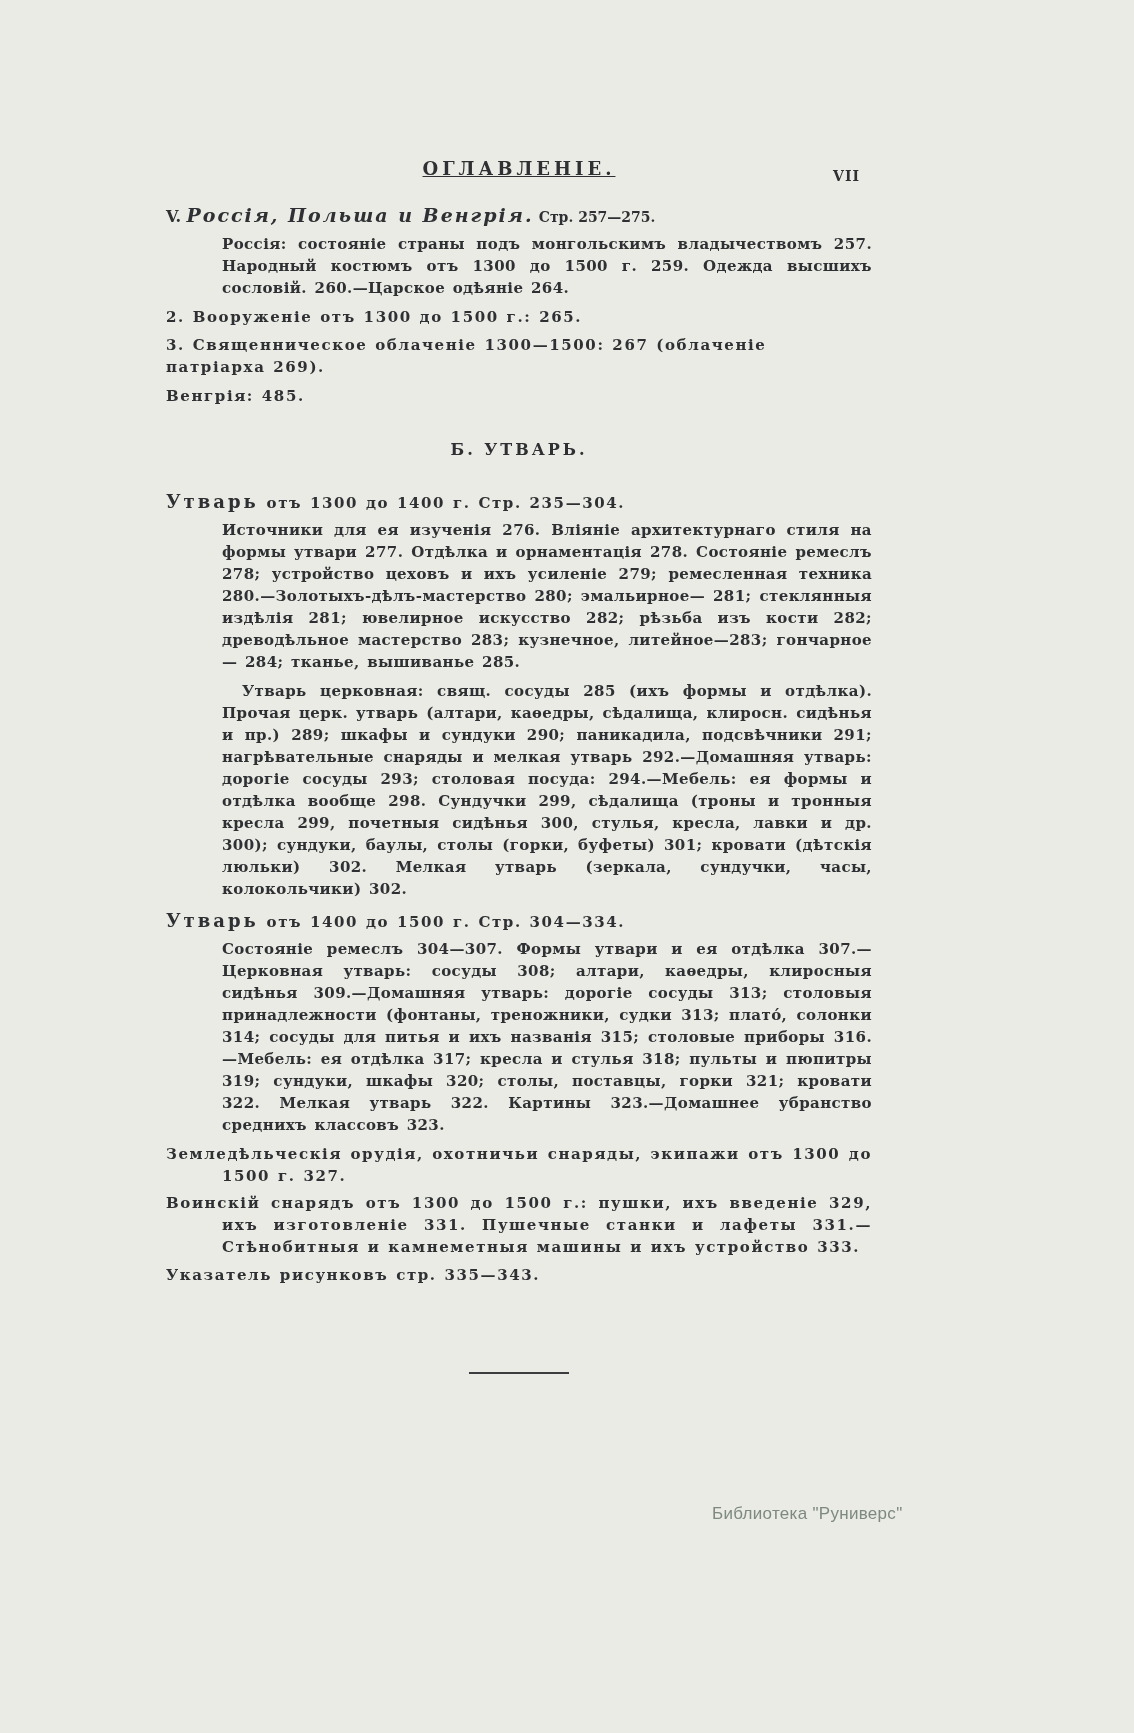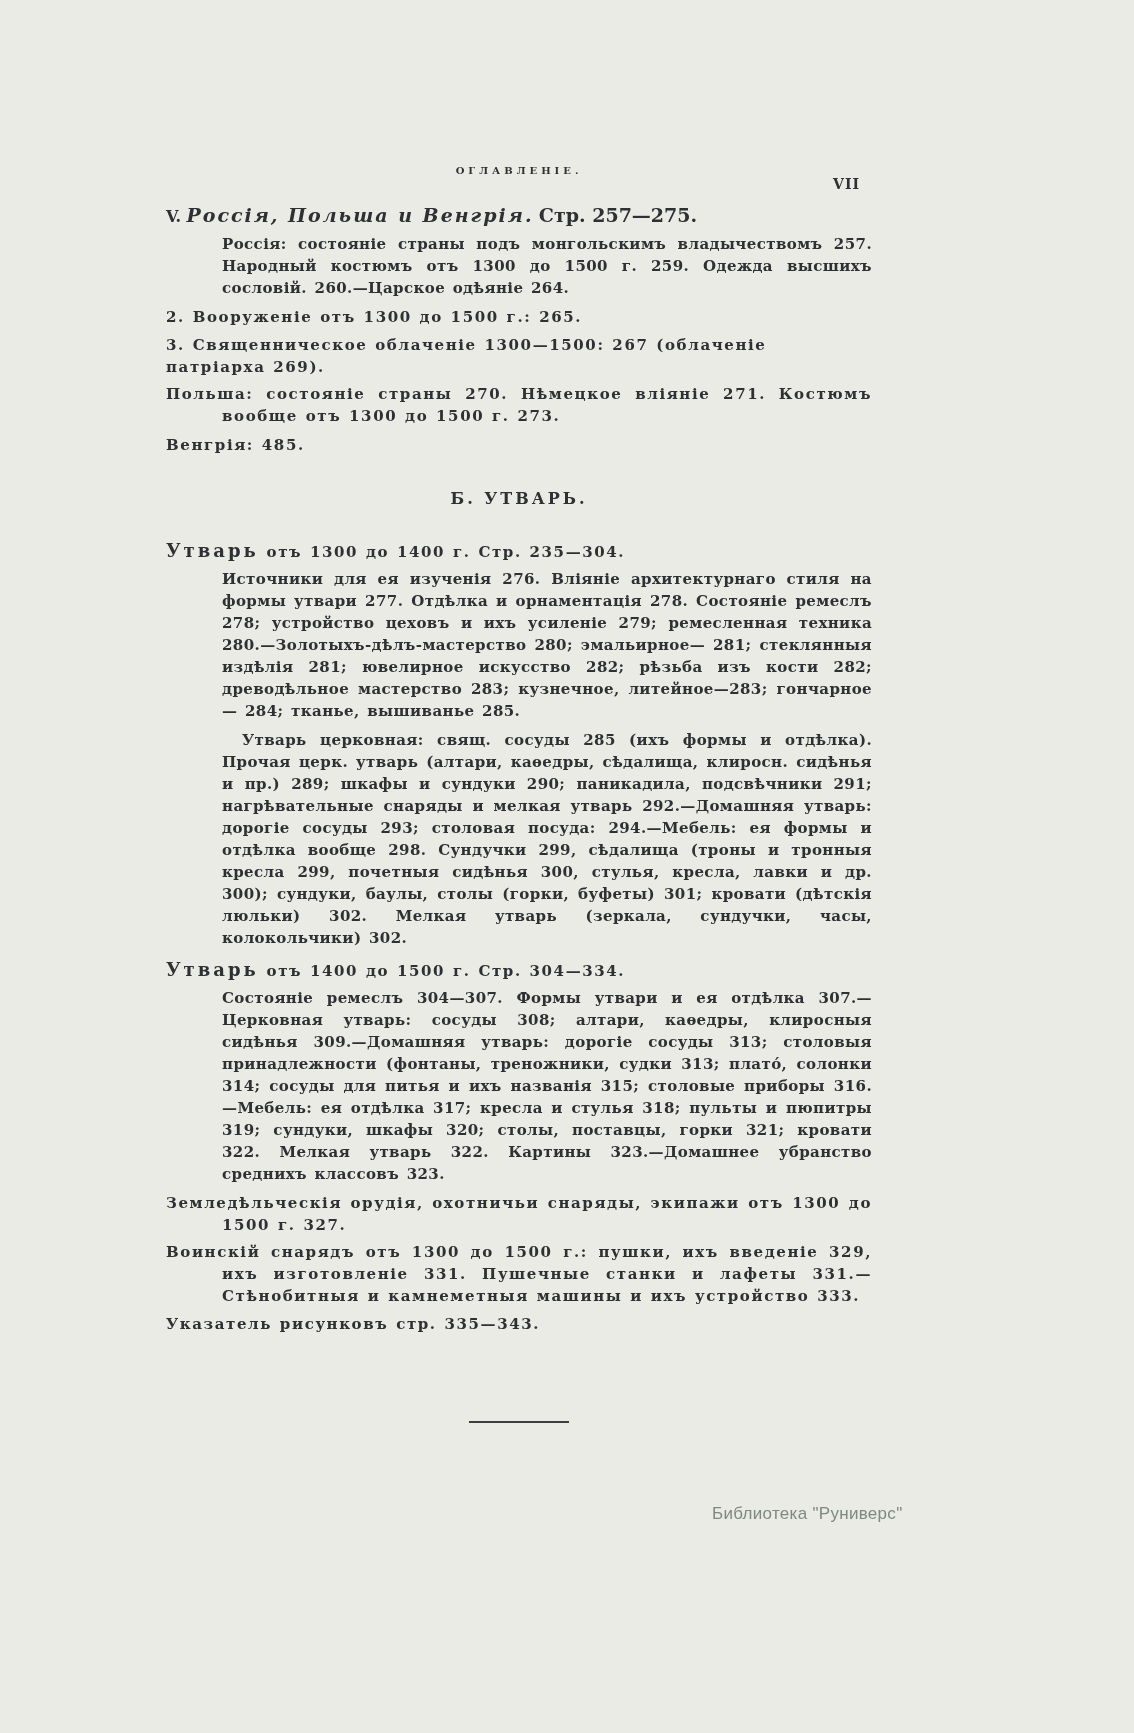--- a/index.html
+++ b/index.html
@@ -28,38 +28,39 @@
     font-weight:bold;
     line-height:22px;
   }
   .page-head{
     position:relative;
     text-align:center;
     margin-bottom:26px;
     height:20px;
   }
   .head-title{
-    font-size:10px;
+    font-size:18px;
     letter-spacing:4px;
+    text-decoration:underline;
   }
   .page-num{
     position:absolute;
-    right:12px;top:15px;
+    right:12px;top:7px;
     font-size:14px;
     letter-spacing:1px;
   }
   p{margin:0;}
   .sec-v{margin:0 0 5px 0;}
   .sec-num{font-size:16px;}
   .sec-title{
     font-size:19px;
     letter-spacing:2px;
     font-style:italic;
   }
-  .sec-pages{font-size:19px;}
+  .sec-pages{font-size:14px;}
   .para{
     margin:0 0 7px 56px;
     text-align:justify;
     letter-spacing:0.4px;
     word-spacing:2px;
   }
   .indent-first{text-indent:20px;}
   .line{
     margin:6px 0 2px 0;
   }
@@ -112,21 +113,20 @@
       <span class="head-title">ОГЛАВЛЕНІЕ.</span>
       <span class="page-num">VII</span>
     </div>
 
     <p class="sec-v"><span class="sec-num">V.</span> <span class="sec-title">Россія, Польша и Венгрія.</span> <span class="sec-pages">Стр. 257—275.</span></p>
 
     <p class="para">Россія: состояніе страны подъ монгольскимъ владычествомъ 257. Народный костюмъ отъ 1300 до 1500 г. 259. Одежда высшихъ сословій. 260.—Царское одѣяніе 264.</p>
 
     <p class="line sp gap-top">2. Вооруженіе отъ 1300 до 1500 г.: 265.</p>
     <p class="line sp">3. Священническое облаченіе 1300—1500: 267 (облаченіе патріарха 269).</p>
-    <p class="hang sp">Польша: состояніе страны 270. Нѣмецкое вліяніе 271. Костюмъ вообще отъ 1300 до 1500 г. 273.</p>
     <p class="line sp gap-top">Венгрія: 485.</p>
 
     <h2 class="center-heading">Б. УТВАРЬ.</h2>
 
     <p class="entry"><span class="utvar-word">Утварь</span><span class="sp"> отъ 1300 до 1400 г. Стр. 235—304.</span></p>
 
     <p class="para">Источники для ея изученія 276. Вліяніе архитектурнаго стиля на формы утвари 277. Отдѣлка и орнаментація 278. Состояніе ремеслъ 278; устройство цеховъ и ихъ усиленіе 279; ремесленная техника 280.—Золотыхъ-дѣлъ-мастерство 280; эмальирное— 281; стеклянныя издѣлія 281; ювелирное искусство 282; рѣзьба изъ кости 282; древодѣльное мастерство 283; кузнечное, литейное—283; гончарное— 284; тканье, вышиванье 285.</p>
     <p class="para indent-first">Утварь церковная: свящ. сосуды 285 (ихъ формы и отдѣлка). Прочая церк. утварь (алтари, каѳедры, сѣдалища, клиросн. сидѣнья и пр.) 289; шкафы и сундуки 290; паникадила, подсвѣчники 291; нагрѣвательные снаряды и мелкая утварь 292.—Домашняя утварь: дорогіе сосуды 293; столовая посуда: 294.—Мебель: ея формы и отдѣлка вообще 298. Сундучки 299, сѣдалища (троны и тронныя кресла 299, почетныя сидѣнья 300, стулья, кресла, лавки и др. 300); сундуки, баулы, столы (горки, буфеты) 301; кровати (дѣтскія люльки) 302. Мелкая утварь (зеркала, сундучки, часы, колокольчики) 302.</p>
 
     <p class="entry"><span class="utvar-word">Утварь</span><span class="sp"> отъ 1400 до 1500 г. Стр. 304—334.</span></p>

